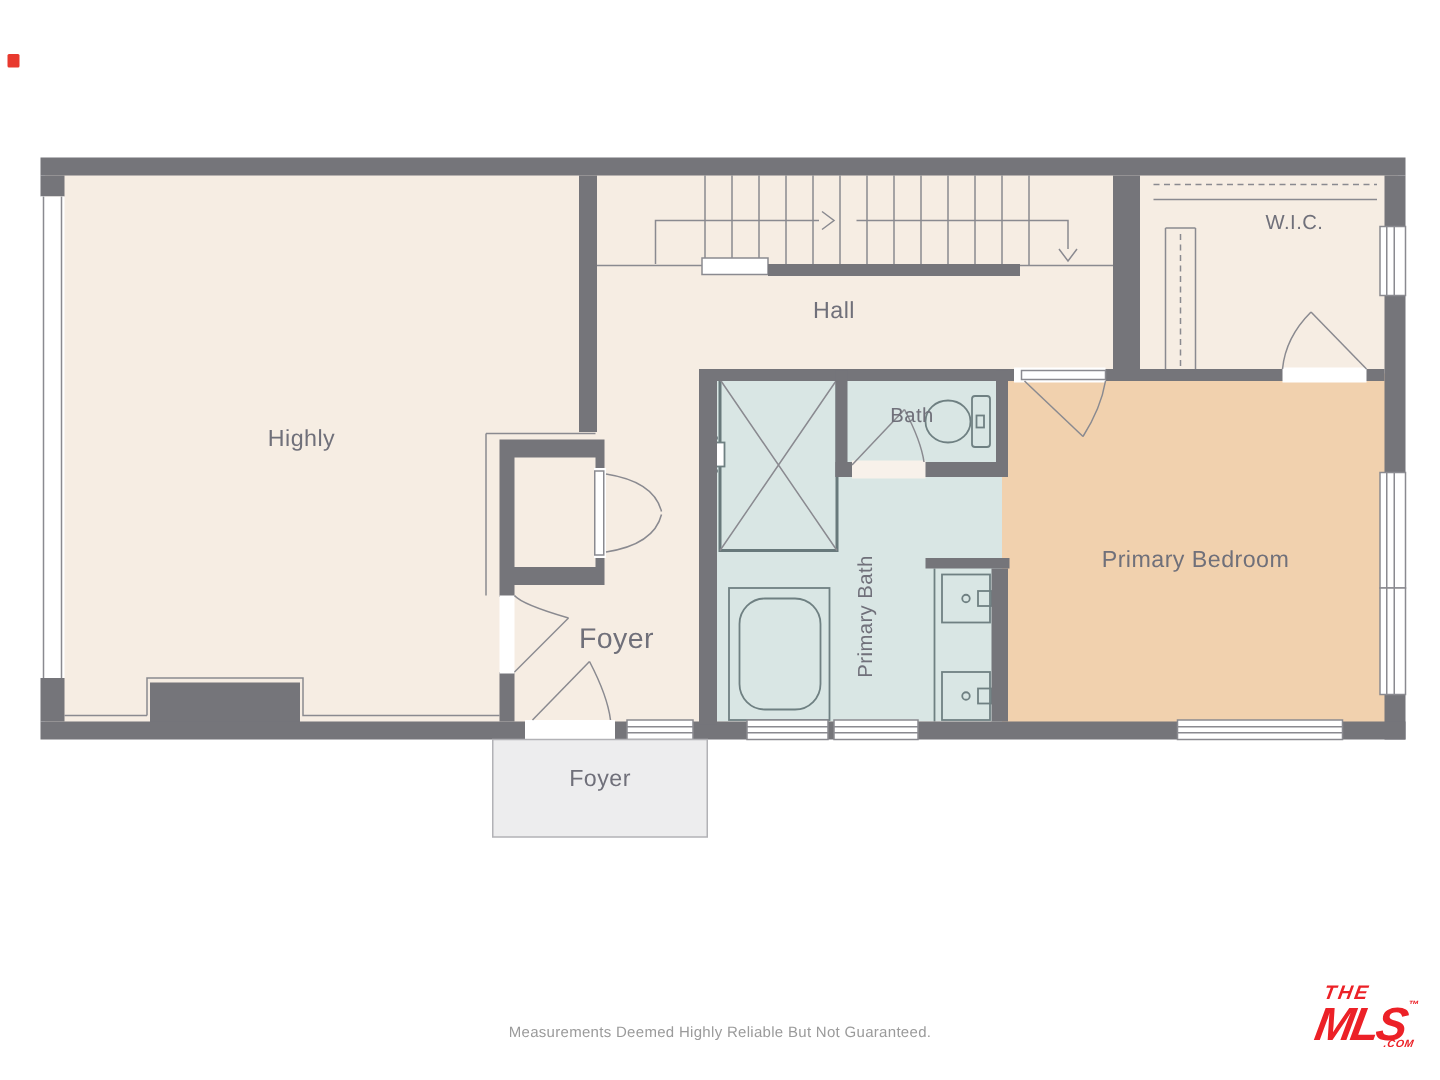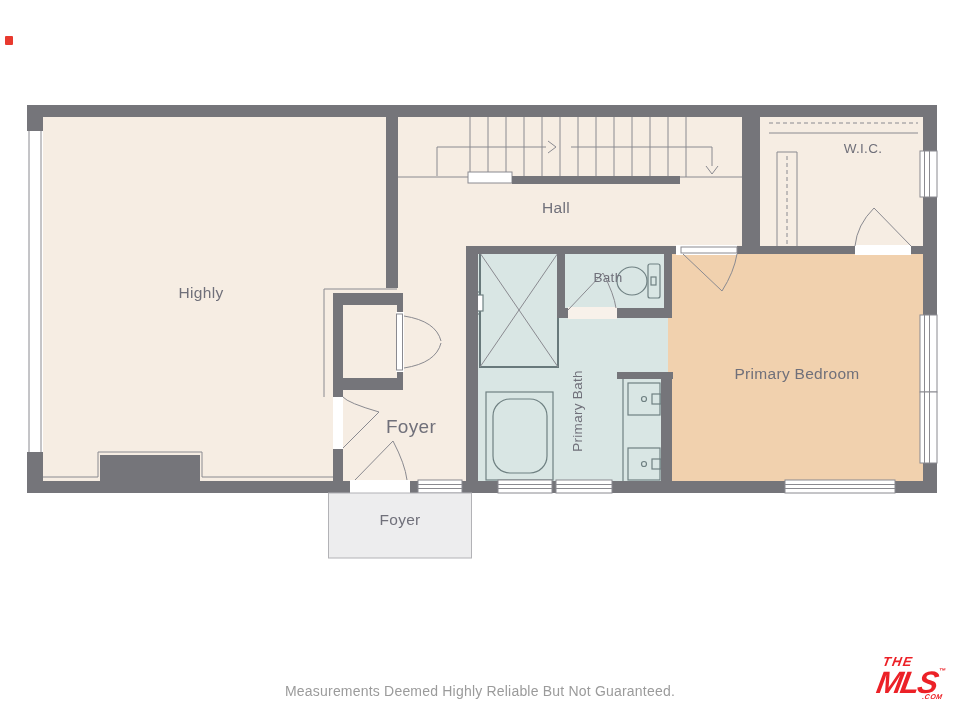--- a/index.html
+++ b/index.html
@@ -23,21 +23,21 @@
   .showerrect{stroke:#68797b;fill:none;stroke-width:2;}
   .porchrect{fill:var(--porch);stroke:#b2b2b6;stroke-width:1;}
   
   .lbl{position:absolute;transform:translate(-50%,-50%);color:var(--label);
        letter-spacing:.3px;white-space:nowrap;}
   .lbl-15{font-size:15.5px;}
   .lbl-14{font-size:19px;}
   .lbl-13{font-size:13.5px;}
   .lbl-rot{transform:translate(-50%,-50%) rotate(-90deg);}
   .disclaimer{position:absolute;left:0;right:0;top:683px;text-align:center;
-       font-size:14px;color:var(--disclaimer);letter-spacing:.2px;}
+       font-size:10px;color:var(--disclaimer);letter-spacing:.2px;}
   .marker{position:absolute;left:5px;top:36px;width:8px;height:9px;border-radius:1px;
        background:var(--marker);}
   
   .mlslogo{position:absolute;left:878px;top:655px;width:74px;color:var(--red);
        transform:skewX(-10deg);line-height:1;}
   .mls-the{font-size:13px;font-weight:700;font-style:italic;letter-spacing:1.5px;margin-left:2px;}
   .mls-main{font-size:31px;font-weight:700;font-style:italic;letter-spacing:-2px;margin-top:-1px;}
   .mls-tm{font-size:7px;font-weight:700;vertical-align:top;letter-spacing:0;}
   .mls-com{font-size:7px;font-weight:700;font-style:italic;text-align:right;
        margin-top:-5px;margin-right:6px;letter-spacing:.5px;}

